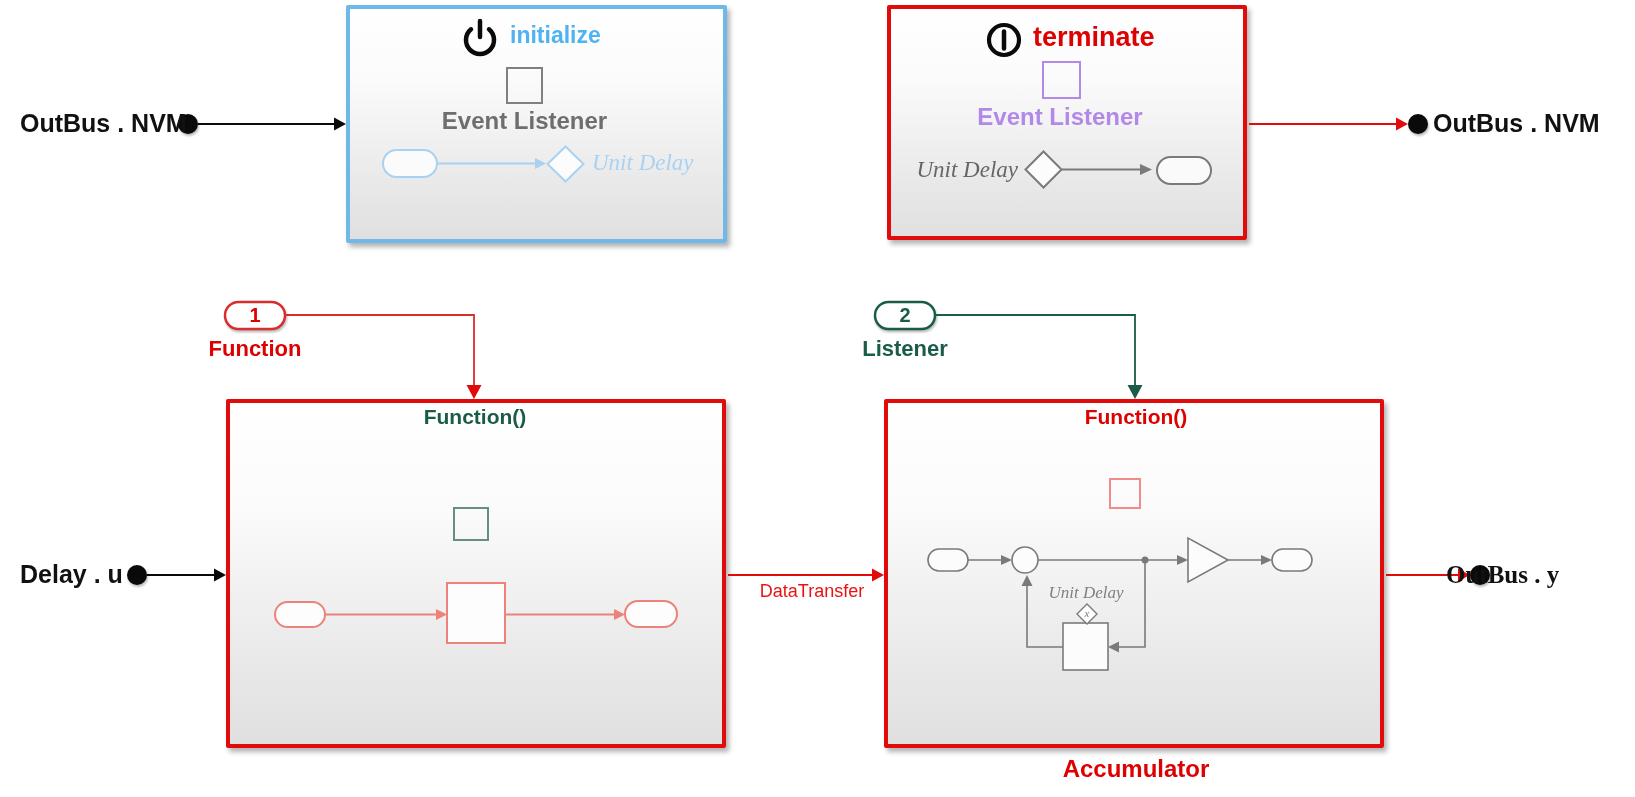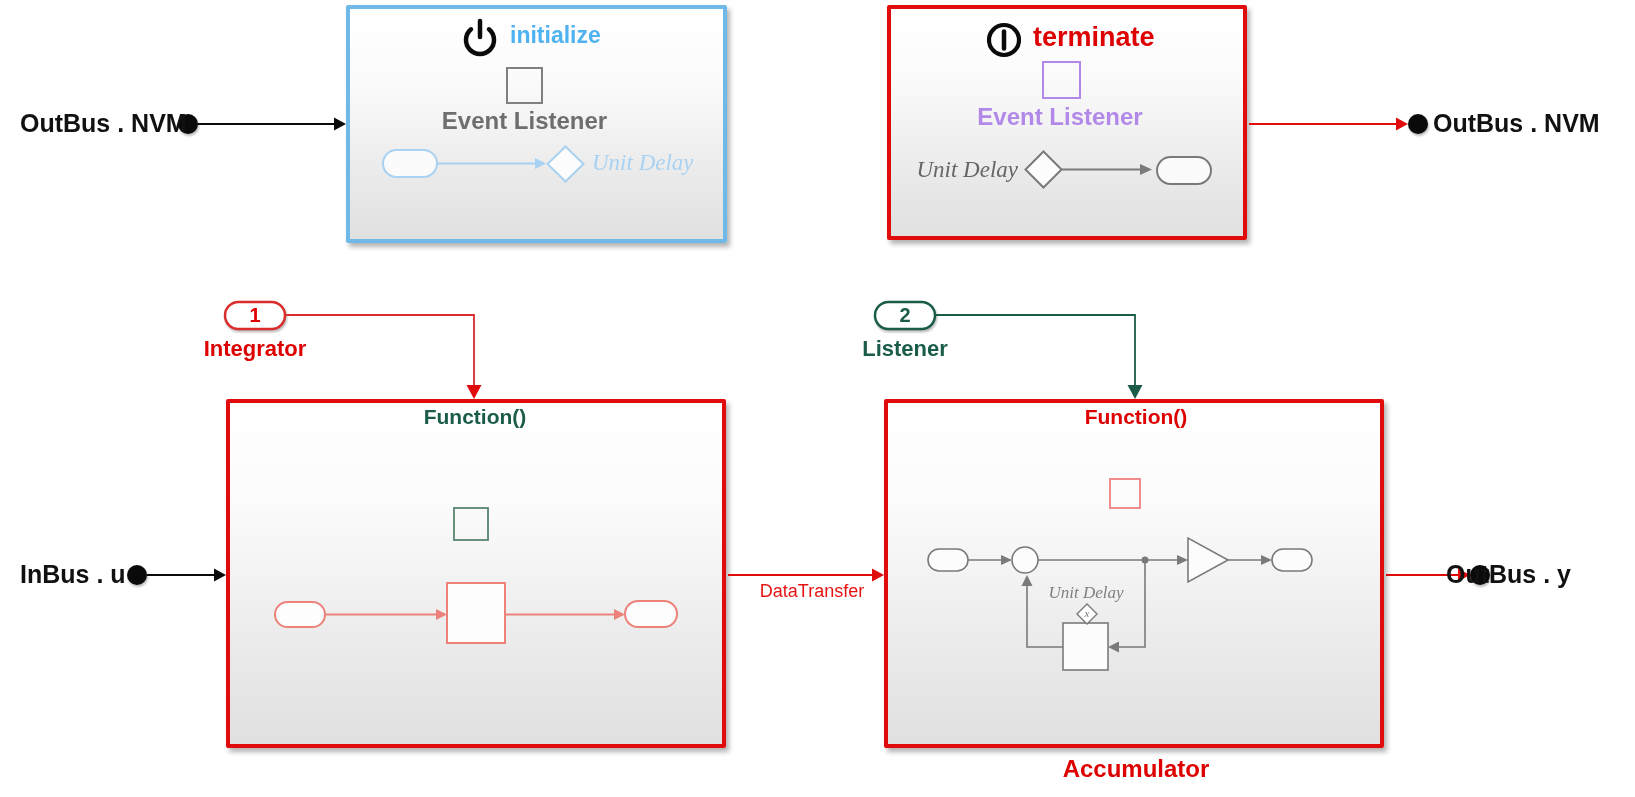--- a/index.html
+++ b/index.html
@@ -149,33 +149,33 @@
       <polygon points="1119,641.5 1119,652.5 1108,647" fill="#7a7a7a"></polygon>
       <rect x="1063" y="623" width="45" height="47" fill="#fcfcfc" stroke="#7a7a7a" stroke-width="1.6"></rect>
       <polyline points="1063,647 1027,647 1027,586" fill="none" stroke="#7a7a7a" stroke-width="1.6"></polyline>
       <polygon points="1021.5,586 1032.5,586 1027,575" fill="#7a7a7a"></polygon>
       <polygon points="1087,604 1097,614 1087,624 1077,614" fill="#ffffff" stroke="#7a7a7a" stroke-width="1.4"></polygon>
     </g>
   </svg>
 
   <div class="lbl io rgt" style="left:20px;top:110px;width:150px;">OutBus . NVM</div>
   <div class="lbl io" style="left:1433px;top:110px;">OutBus . NVM</div>
-  <div class="lbl io rgt" style="left:20px;top:561px;width:102px;">InBus . u</div>
-  <div class="lbl io" style="left:1446px;top:561px;">OutBus . y</div>
+  <div class="lbl io rgt" style="left:20px;top:561px;width:102px;">Delay . u</div>
+  <div class="lbl io" style="left:1446px;top:561px;font-family:Liberation Serif, serif;">OutBus . y</div>
 
   <div class="lbl title-blue" style="left:510px;top:23px;">initialize</div>
   <div class="lbl ev-gray ctr" style="left:404px;top:108px;width:241px;">Event Listener</div>
   <div class="lbl ud ud-blue" style="left:592px;top:150px;">Unit Delay</div>
 
   <div class="lbl title-red" style="left:1033px;top:23px;">terminate</div>
   <div class="lbl ev-purple ctr" style="left:940px;top:104px;width:240px;">Event Listener</div>
   <div class="lbl ud ud-gray rgt" style="left:900px;top:157px;width:118px;">Unit Delay</div>
 
   <div class="lbl num ctr" style="left:225px;top:304px;width:60px;color:#de0101;">1</div>
-  <div class="lbl port-red ctr" style="left:155px;top:337px;width:200px;">Integrator</div>
+  <div class="lbl port-red ctr" style="left:155px;top:337px;width:200px;">Function</div>
   <div class="lbl num ctr" style="left:875px;top:304px;width:60px;color:#1a5c49;">2</div>
   <div class="lbl port-green ctr" style="left:805px;top:337px;width:200px;">Listener</div>
 
   <div class="lbl fn-green ctr" style="left:375px;top:405px;width:200px;">Function()</div>
   <div class="lbl fn-red ctr" style="left:1036px;top:405px;width:200px;">Function()</div>
 
   <div class="lbl dt ctr" style="left:712px;top:582px;width:200px;">DataTransfer</div>
 
   <div class="lbl ud ud-small ctr" style="left:1006px;top:584px;width:160px;">Unit Delay</div>
   <div class="lbl ud ctr" style="left:1077px;top:607px;width:20px;font-size:11px;color:#7a7a7a;">x</div>

